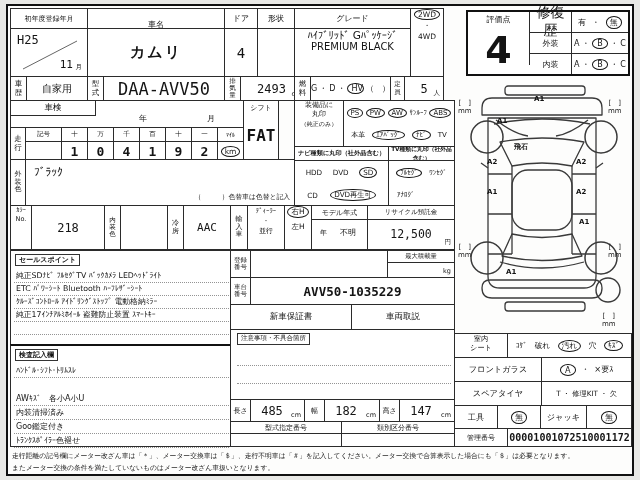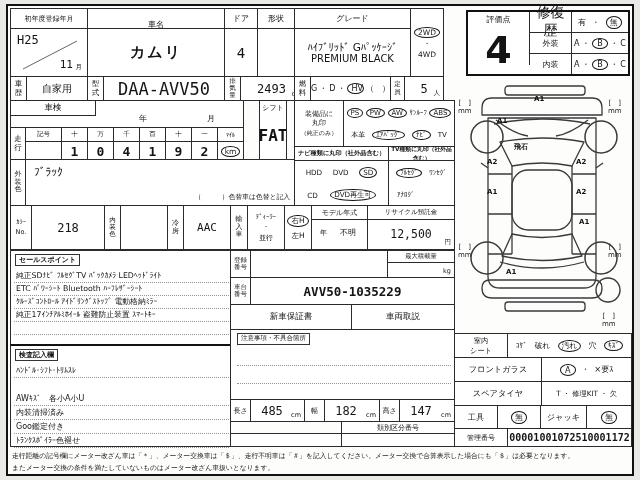--- a/index.html
+++ b/index.html
@@ -3,21 +3,21 @@
 <meta charset="utf-8">
 <style>
 html,body{margin:0;padding:0}
 body{width:640px;height:480px;background:#e9e9e6;font-family:"DejaVu Sans","Liberation Sans",sans-serif;color:#141414;-webkit-font-smoothing:antialiased}
 #stage{position:relative;width:640px;height:480px;overflow:hidden}
 #frame{position:absolute;left:6px;top:4px;width:628px;height:472px;border:2px solid #111;background:#fdfdfc;box-sizing:border-box}
 .c{position:absolute;box-sizing:border-box;border:1px solid #2b2b2b;background:#fff}
 .n{position:absolute;box-sizing:border-box}
 .f{display:flex;align-items:center;justify-content:center;text-align:center}
 .fe{display:flex;align-items:center;justify-content:space-evenly;text-align:center}
-.col{display:flex;flex-direction:column;align-items:center;justify-content:center}
+.col{display:flex;flex-direction:column;align-items:center;}
 .vl{display:flex;align-items:center;justify-content:center;text-align:center}
 .vl>span{display:block;word-break:break-all;line-height:1.12;width:1.25em}
 .v2>span{width:2.35em}
 .mono{font-family:"DejaVu Sans Mono","Liberation Mono",monospace}
 .o{border:1.3px solid #151515;border-radius:50%;padding:0 3px;display:inline-block;min-width:1.05em;text-align:center}
 .hdr{font-size:8px}
 .tab{position:absolute;border:1px solid #333;background:#fff;font-size:7px;padding:1px 3px;line-height:1.2;font-weight:600;white-space:nowrap}
 .drow{position:absolute;border-bottom:1px dotted #949494;font-size:7.8px;line-height:1.1;display:flex;align-items:flex-end;padding:0 0 1px 2px;white-space:nowrap;overflow:hidden}
 .mark{position:absolute;font-size:7px;font-weight:700;color:#111;white-space:nowrap}
 .tread{position:absolute;font-size:7px;line-height:1.15;text-align:center;color:#222;white-space:nowrap}
@@ -124,21 +124,21 @@
       <span>C</span>
     </div>
   </div>
 </div>
 
 <div class="c" style="left:10px;top:100px;width:234px;height:28px">
   <div class="n f" style="left:0;top:0;width:85px;height:15px;border-right:1px solid #2b2b2b;border-bottom:1px solid #2b2b2b;font-size:8.5px">車検</div>
   <span class="n" style="left:128px;bottom:3px;font-size:8px">年</span>
   <span class="n" style="left:196px;bottom:3px;font-size:8px">月</span>
 </div>
-<div class="c" style="left:259px;top:100px;width:28px;height:60px">
+<div class="c" style="left:243px;top:100px;width:36px;height:60px">
   <div class="f" style="height:13px;font-size:7px">シフト</div>
   <div class="f mono" style="height:42px;font-size:16px;font-weight:600">FAT</div>
 </div>
 
 <div class="c vl" style="left:10px;top:127px;width:16px;height:33px;font-size:7.5px">
       <span>走行</span>
     </div>
 <div class="c" style="left:25px;top:127px;width:37px;height:33px">
   <div class="f" style="height:13px;border-bottom:1px solid #2b2b2b;font-size:6.5px">記号</div>
 </div>
@@ -309,20 +309,21 @@
 <div class="c" style="left:304px;top:399px;width:76px;height:23px">
   <div class="n f" style="left:0;top:0;width:20px;height:21px;border-right:1px solid #2b2b2b;font-size:7px">幅</div>
   <div class="n f mono" style="left:20px;top:0;width:42px;height:21px;font-size:12px">182</div>
   <span class="unit">cm</span>
 </div>
 <div class="c" style="left:379px;top:399px;width:76px;height:23px">
   <div class="n f" style="left:0;top:0;width:20px;height:21px;border-right:1px solid #2b2b2b;font-size:7px">高さ</div>
   <div class="n f mono" style="left:20px;top:0;width:42px;height:21px;font-size:12px">147</div>
   <span class="unit">cm</span>
 </div>
+<div class="c f" style="left:230px;top:421px;width:112px;height:13px;font-size:7px">型式指定番号</div>
 <div class="c f" style="left:341px;top:421px;width:114px;height:13px;font-size:7px">類別区分番号</div>
 <div class="c" style="left:230px;top:433px;width:112px;height:14px"></div>
 <div class="c" style="left:341px;top:433px;width:114px;height:14px"></div>
 
 <div class="c" style="left:454px;top:333px;width:54px;height:25px">
   <div class="col" style="height:23px;font-size:7.2px;line-height:1.3">
     <div>室内</div>
     <div>シート</div>
   </div>
 </div>

